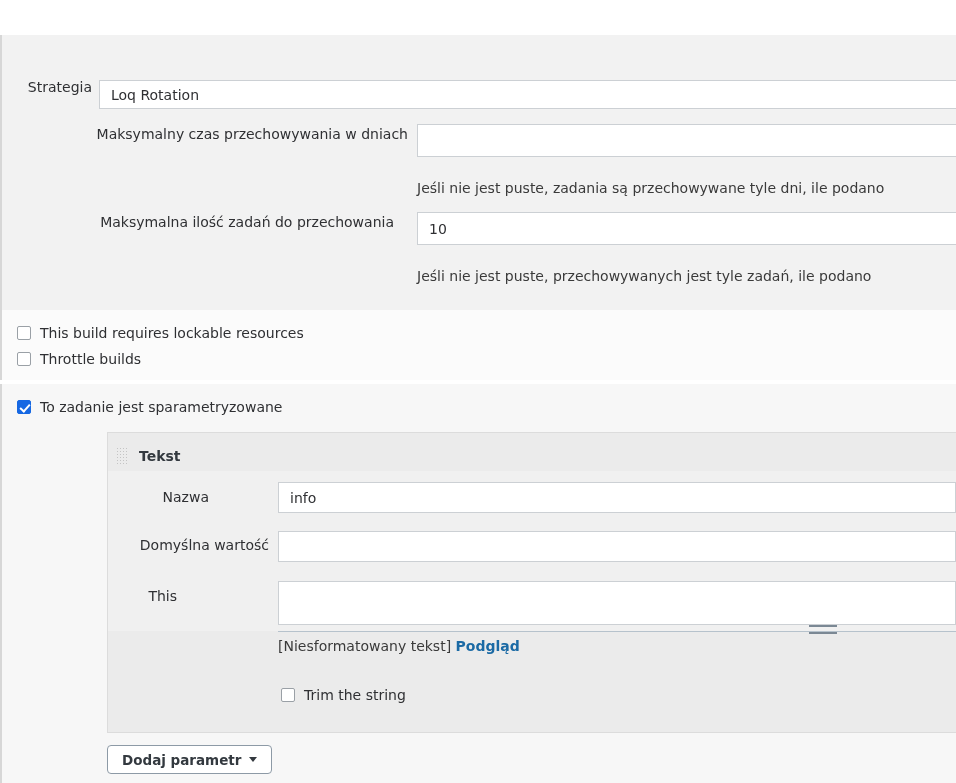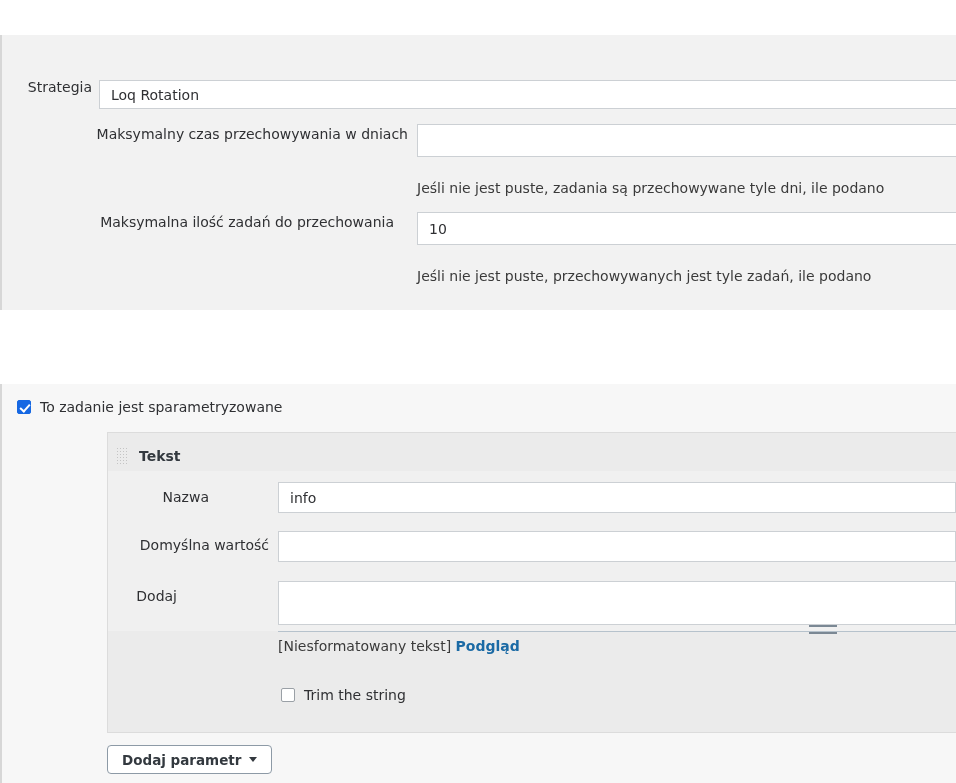--- a/index.html
+++ b/index.html
@@ -310,20 +310,30 @@
 
     <div class="lbl-right" style="left:0; top:91px; width:406px;">Maksymalny czas przechowywania w dniach</div>
     <div class="txtinput" style="left:415px; top:89px; width:562px; height:33px;"></div>
     <div class="helptext" style="left:415px; top:145px;">Jeśli nie jest puste, zadania są przechowywane tyle dni, ile podano</div>
 
     <div class="lbl-right" style="left:0; top:179px; width:392px;">Maksymalna ilość zadań do przechowania</div>
     <div class="txtinput" style="left:415px; top:177px; width:562px; height:33px;">10</div>
     <div class="helptext" style="left:415px; top:233px;">Jeśli nie jest puste, przechowywanych jest tyle zadań, ile podano</div>
   </div>
 
+  <div class="sec-checks">
+    <div class="cb-row">
+      <span class="cb off"></span>
+      <span class="cb-label">This build requires lockable resources</span>
+    </div>
+    <div class="cb-row">
+      <span class="cb off"></span>
+      <span class="cb-label">Throttle builds</span>
+    </div>
+  </div>
 
   <div class="sec-param-head">
     <div class="cb-row">
       <span class="cb on"></span>
       <span class="cb-label">To zadanie jest sparametryzowane</span>
     </div>
   </div>
 
   <div class="sec-param-body"></div>
 
@@ -336,21 +346,21 @@
 
   <div class="prow-band" style="top:471px; width:860px;"></div>
   <div class="prow-label" style="left:0; top:489px; width:192px;margin-left:17px;">Nazwa</div>
   <div class="txtinput" style="left:278px; top:482px; width:678px; height:31px;">info</div>
 
   <div class="prow-band" style="top:522px; width:860px;"></div>
   <div class="prow-label" style="left:0; top:537px; width:269px;">Domyślna wartość</div>
   <div class="txtinput" style="left:278px; top:531px; width:678px; height:31px;"></div>
 
   <div class="prow-band" style="top:571px; width:860px; height:60px;"></div>
-  <div class="prow-label" style="left:0; top:588px; width:177px;">Dodaj</div>
+  <div class="prow-label" style="left:0; top:588px; width:177px;">This</div>
   <div class="textarea-box" style="left:278px; top:581px; width:678px; height:44px;"></div>
   <div class="resize-rail" style="left:278px; top:631px; width:678px;"></div>
   <div class="resize-grip" style="left:809px; top:625px;"></div>
 
   <div class="preview-line" style="left:278px; top:638px;">
     <span>[Niesformatowany tekst]</span>
     <span class="preview-link">Podgląd</span>
   </div>
 
   <div class="trim-row">

